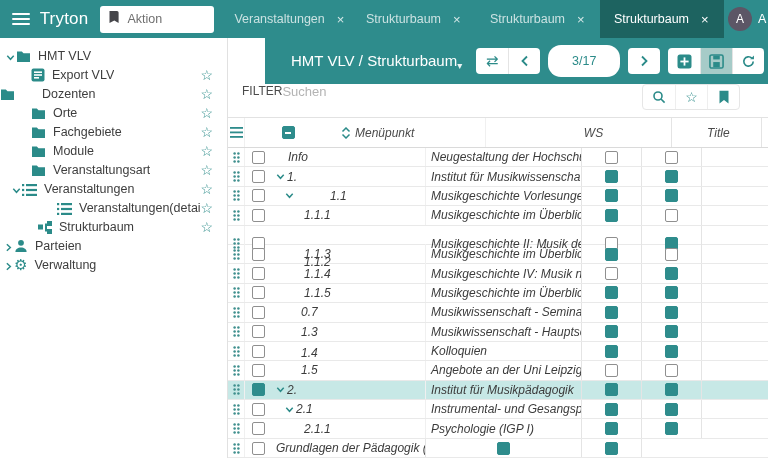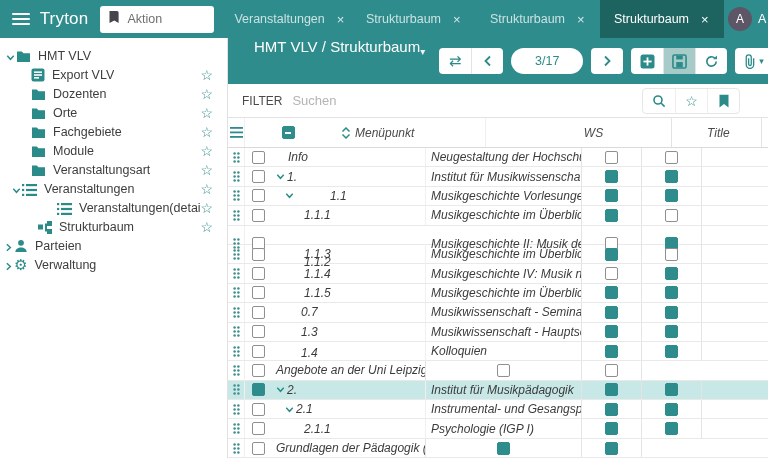--- a/index.html
+++ b/index.html
@@ -35,37 +35,37 @@
   .snode { height:19px; display:flex; align-items:flex-end; font-size:12.5px; color:#3d3d3d;
     cursor:pointer; padding-right:14px; }
   .snode .caret { width:12px; display:inline-flex; justify-content:center; color:#2b8b89; flex:0 0 auto; }
   .snode .sic { display:inline-flex; align-items:center; margin-right:7px; flex:0 0 auto; }
   .snode .slbl { white-space:nowrap; overflow:hidden; }
   .snode .star { margin-left:auto; color:#2b8b89; font-size:14px; line-height:1; }
 
   .main { flex:1 1 auto; display:flex; flex-direction:column; overflow:hidden; }
 
   
-  .phead { height:46px; flex:0 0 46px; background:#2e8c8c; display:flex; 
-    padding-left:26px; overflow:hidden; white-space:nowrap; }
+  .phead { height:46px; flex:0 0 46px; background:#2e8c8c; display:flex; align-items:center;
+    padding-left:26px; overflow:hidden; white-space:nowrap;margin-left:37px; }
   .ptitle { color:#fff; font-size:15px; flex:0 0 auto; }
   .ptitle .mk { font-size:10px; vertical-align:-3px; opacity:.9; }
   .toolbar { display:flex; align-items:center; gap:8px; margin-left:auto; padding-left:14px; flex:0 0 auto; }
   .tgroup { display:flex; background:#fff; border-radius:4px; height:26px; overflow:hidden; flex:0 0 auto; }
   .tbtn { min-width:32px; padding:0 8px; display:flex; align-items:center; justify-content:center;
     gap:3px; cursor:pointer; color:#2b8b89; font-size:14px; }
   .tbtn + .tbtn { border-left:1px solid #e4e4e4; }
   .tbtn.active { background:#a6cbc8; }
   .tbtn .dd { font-size:9px; color:#2b8b89; }
-  .pager { background:#fff; border-radius:13px; height:26px; min-width:72px; display:flex;
+  .pager { background:#fff; border-radius:13px; height:32px; min-width:72px; display:flex;
     align-items:center; justify-content:center; color:#2b8b89; font-size:12.5px; flex:0 0 auto; }
 
   
-  .fbar { height:34px; flex:0 0 34px; display:flex; align-items:center; background:#fff;
-    border-bottom:1px solid #e2e2e2; padding:0 14px; gap:10px; }
+  .fbar { height:34px; flex:0 0 34px; display:flex; align-items:flex-start; background:#fff;
+    border-bottom:1px solid #e2e2e2; padding:0 14px; }
   .flabel { font-size:12px; color:#4a4a4a; flex:0 0 auto; }
   .fsearch { flex:1 1 auto; border:none; outline:none; font-size:13px; color:#444;
     font-family:"Liberation Sans",sans-serif; }
   .fsearch::placeholder { color:#b4b4b4; }
   .ficons { display:flex; border:1px solid #e6e6e6; border-radius:4px; height:26px;
     margin-right:14px; flex:0 0 auto; background:#fff; }
   .fic { width:32px; display:flex; align-items:center; justify-content:center; cursor:pointer;
     color:#2b8b89; font-size:14px; }
   .fic + .fic { border-left:1px solid #eee; }
 
@@ -164,21 +164,21 @@
               <rect x=".5" y=".5" width="13" height="13" rx="2" fill="#2b8b89"></rect>
               <rect x="3" y="3.4" width="8" height="1.6" fill="#fff"></rect>
               <rect x="3" y="6.2" width="8" height="1.6" fill="#fff"></rect>
               <rect x="3" y="9" width="5" height="1.6" fill="#fff"></rect>
             </svg>
           </span>
     <span class="slbl">Export VLV</span>
     <span class="star">☆</span>
   </div>
 
-  <div class="snode" style="padding-left: 31px;">
+  <div class="snode" style=" gap: 20px;">
 
     <span class="sic">
             <svg width="15" height="13" viewBox="0 0 16 14">
               <path d="M1 1.5h5.2L8 3.6h7V13H1z" fill="#2b8b89"></path>
             </svg>
           </span>
     <span class="slbl">Dozenten</span>
     <span class="star">☆</span>
   </div>
 
@@ -763,20 +763,24 @@
                     <circle cx="1.6" cy="5.5" r="1.25"></circle>
                     <circle cx="5.4" cy="5.5" r="1.25"></circle>
                     <circle cx="1.6" cy="9.4" r="1.25"></circle>
                     <circle cx="5.4" cy="9.4" r="1.25"></circle>
                   </g>
                 </svg>
     </div>
     <div class="cell c-check">
                 <span class="cb rowcb"></span>
               </div>
+    <div class="cell c-menu" style="padding-left: 30px;">
+
+      <span class="mtxt">1.5</span>
+    </div>
     <div class="cell c-title">Angebote an der Uni Leipzig</div>
     <div class="cell c-ws">
                 <span class="cb wscb"></span>
               </div>
     <div class="cell c-sose">
                 <span class="cb sosecb"></span>
               </div>
     <div class="cell"></div>
   </div>
 

